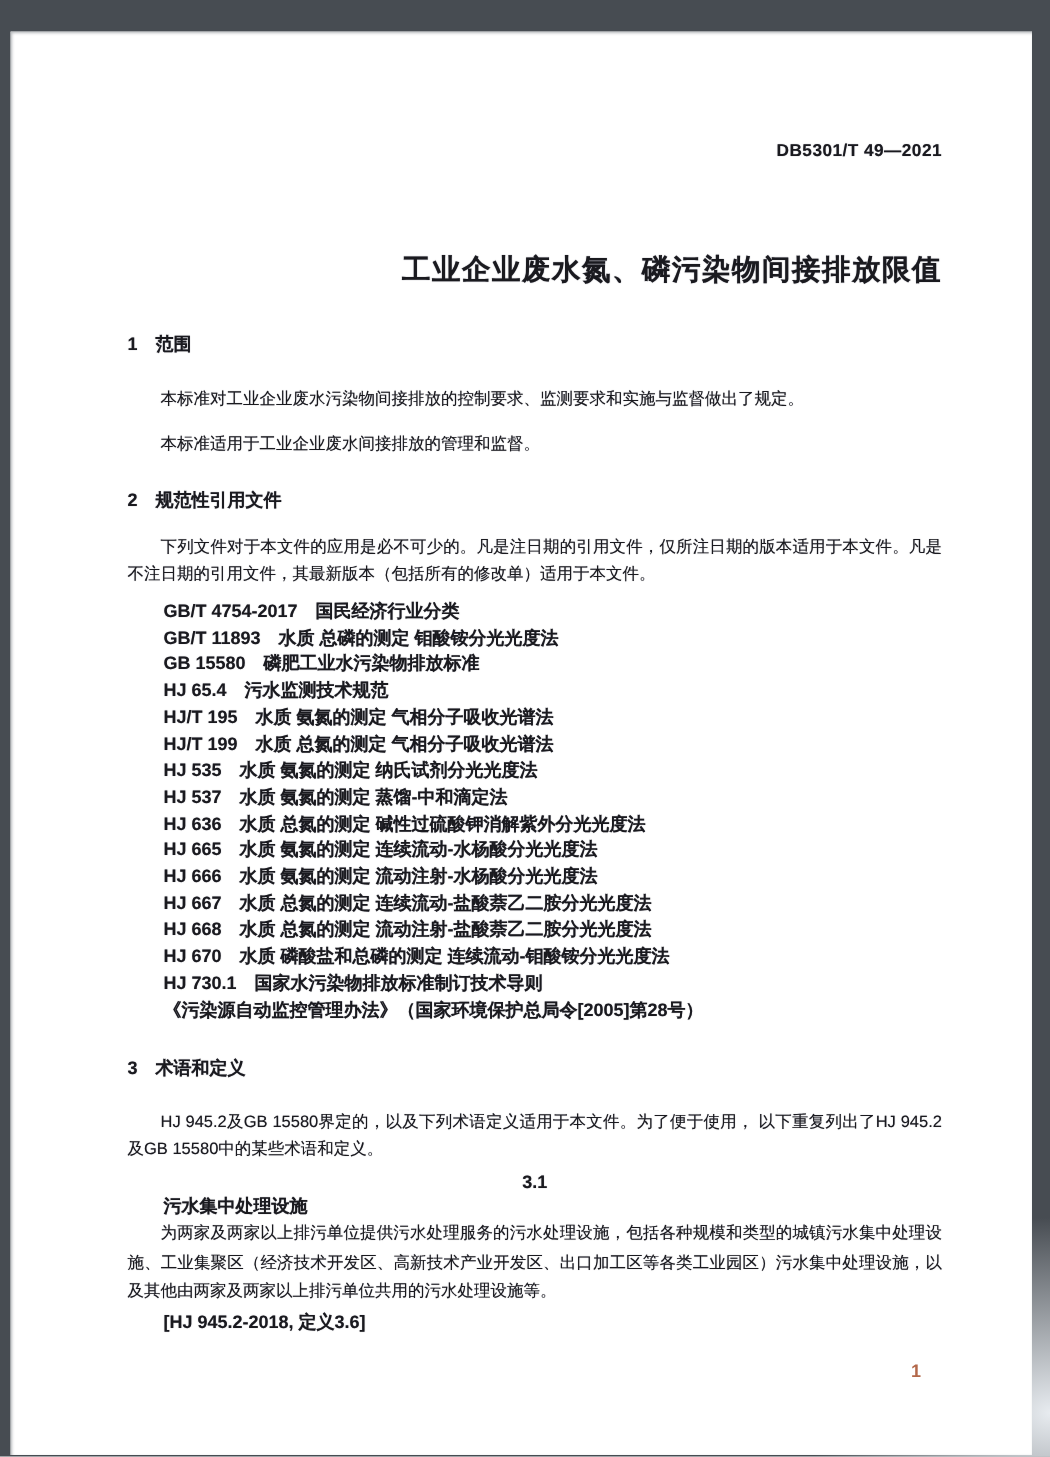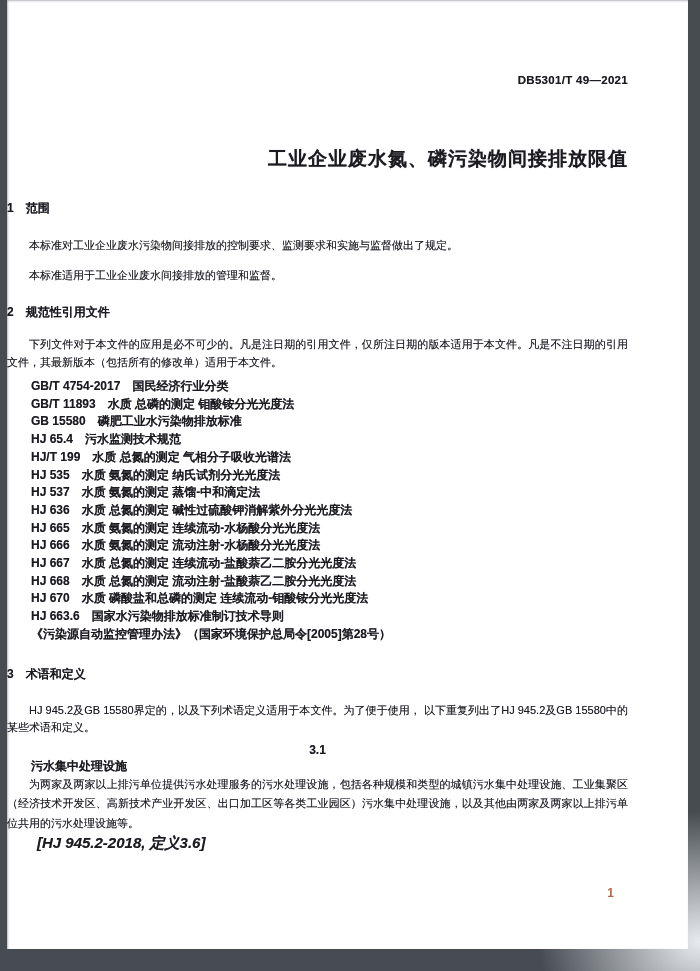--- a/index.html
+++ b/index.html
@@ -9,25 +9,26 @@
     width: 700px;
     height: 971px;
     background-color: #474c52;
     background-image: radial-gradient(260px 210px at 100% 97%, rgba(240,244,248,0.95), rgba(240,244,248,0) 62%);
     font-family: "Liberation Sans", "DejaVu Sans", sans-serif;
     overflow: hidden;
   }
   .page {
     position: absolute;
     left: 7px;
-    top: 0;
+    top: 21px;
     width: 681px;
     height: 949px;
     background: #ffffff;
     color: #1a1a1f;
+    padding-left: 78px;
     padding-right: 60px;
     box-shadow: inset 1px 1px 2px rgba(120,126,132,0.55);
   }
   .doc-code {
     margin-top: 74px;
     text-align: right;
     font-size: 11.5px;
     font-weight: 700;
     letter-spacing: 0.3px;
     text-shadow: 0 0 0.6px rgba(10,10,30,0.55);
@@ -79,25 +80,24 @@
   .term-name {
     margin-top: 1px;
     padding-left: 2em;
     font-size: 12px;
     font-weight: 700;
     text-shadow: 0 0 0.6px rgba(10,10,30,0.55);
   }
   .term-definition { margin-top: 0; line-height: 19.5px; }
   .term-source {
     padding-left: 2em;
-    font-size: 15px;
+    font-size: 12px;
     font-weight: 600;
     line-height: 19.5px;
     text-shadow: 0 0 0.55px rgba(10,10,30,0.5);
-    font-style: italic;
   }
   .page-number {
     position: absolute;
     right: 74px;
     top: 886px;
     font-size: 12px;
     font-weight: 600;
     color: #b3684a;
   }
 </style>
@@ -117,30 +117,31 @@
 
   <div class="sec-heading h-sec2">2　规范性引用文件</div>
 
   <p class="body-text indent p-sec2-intro">下列文件对于本文件的应用是必不可少的。凡是注日期的引用文件，仅所注日期的版本适用于本文件。凡是不注日期的引用文件，其最新版本（包括所有的修改单）适用于本文件。</p>
 
   <ul class="ref-list">
     <li>GB/T 4754-2017　国民经济行业分类</li>
     <li>GB/T 11893　水质 总磷的测定 钼酸铵分光光度法</li>
     <li>GB 15580　磷肥工业水污染物排放标准</li>
     <li>HJ 65.4　污水监测技术规范</li>
+    <li>HJ/T 195　水质 氨氮的测定 气相分子吸收光谱法</li>
     <li>HJ/T 199　水质 总氮的测定 气相分子吸收光谱法</li>
     <li>HJ 535　水质 氨氮的测定 纳氏试剂分光光度法</li>
     <li>HJ 537　水质 氨氮的测定 蒸馏-中和滴定法</li>
     <li>HJ 636　水质 总氮的测定 碱性过硫酸钾消解紫外分光光度法</li>
     <li>HJ 665　水质 氨氮的测定 连续流动-水杨酸分光光度法</li>
     <li>HJ 666　水质 氨氮的测定 流动注射-水杨酸分光光度法</li>
     <li>HJ 667　水质 总氮的测定 连续流动-盐酸萘乙二胺分光光度法</li>
     <li>HJ 668　水质 总氮的测定 流动注射-盐酸萘乙二胺分光光度法</li>
     <li>HJ 670　水质 磷酸盐和总磷的测定 连续流动-钼酸铵分光光度法</li>
-    <li>HJ 663.6　国家水污染物排放标准制订技术导则</li>
+    <li>HJ 730.1　国家水污染物排放标准制订技术导则</li>
     <li>《污染源自动监控管理办法》（国家环境保护总局令[2005]第28号）</li>
   </ul>
 
   <div class="sec-heading h-sec3">3　术语和定义</div>
 
   <p class="body-text indent p-sec3-intro">HJ 945.2及GB 15580界定的，以及下列术语定义适用于本文件。为了便于使用， 以下重复列出了HJ 945.2及GB 15580中的某些术语和定义。</p>
 
   <div class="term-number">3.1</div>
 
   <div class="term-name">污水集中处理设施</div>

